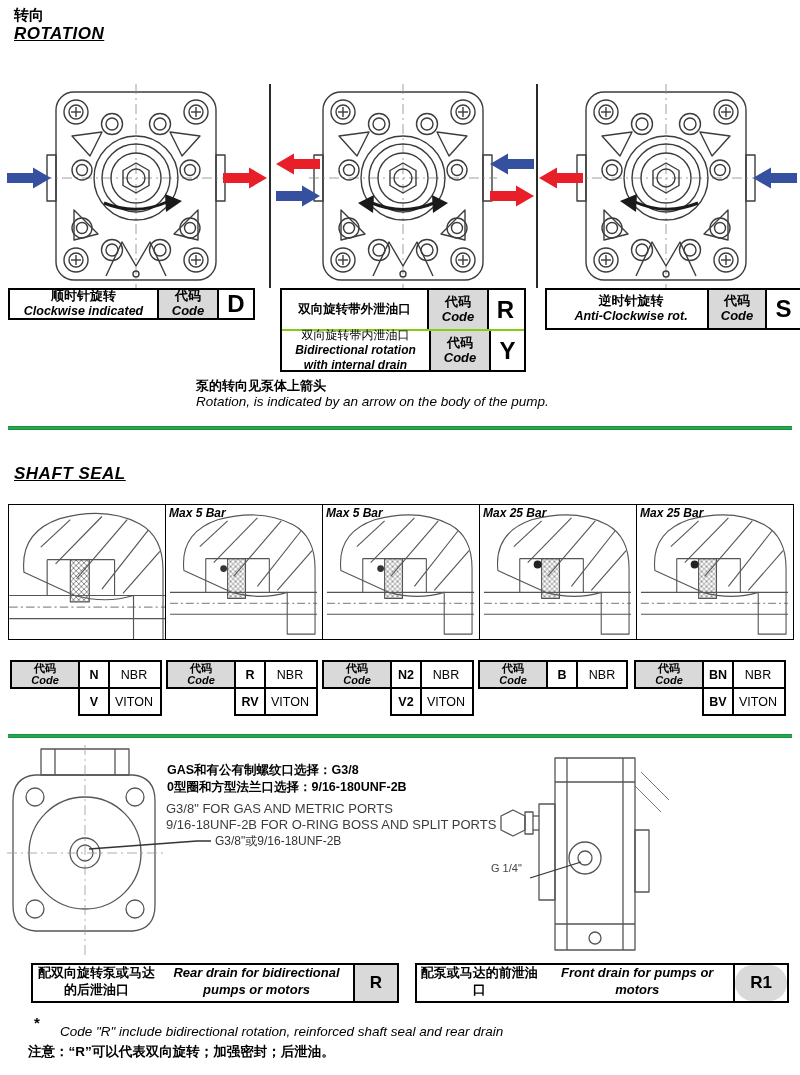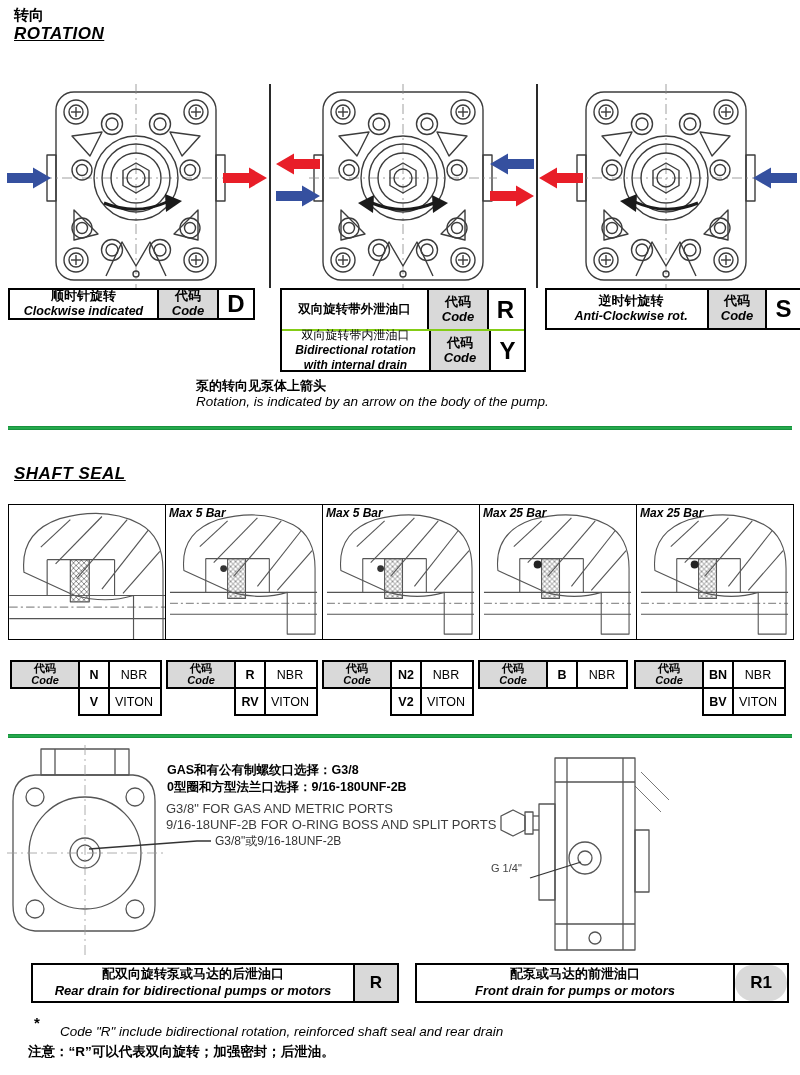--- a/index.html
+++ b/index.html
@@ -39,21 +39,21 @@
   .sthead{width:66px;background:#d9d9d9;border-right:2px solid #000;display:flex;flex-direction:column;justify-content:center;text-align:center;line-height:1.05;}
   .sthead .z{font-size:11px;font-weight:bold;}
   .sthead .c{font-size:11px;font-weight:bold;font-style:italic;}
   .stcode{width:28px;border-right:2px solid #000;display:flex;align-items:center;justify-content:center;font-size:12.5px;font-weight:bold;}
   .stmat{width:48px;display:flex;align-items:center;justify-content:center;font-size:12.5px;}
   
   .pzh{font-size:12.5px;font-weight:bold;}
   .pen{font-size:13px;color:#3c3c3c;}
   
   .drain{position:absolute;display:flex;border:2px solid #000;background:#fff;height:40px;box-sizing:border-box;}
-  .drain .lbl{display:flex;flex-direction:column;justify-content:center;text-align:center;border-right:2px solid #000;line-height:1.3;}
+  .drain .lbl{display:flex;flex-direction:row;justify-content:center;text-align:center;border-right:2px solid #000;line-height:1.3;}
   .drain .lbl .l1{font-size:13px;font-weight:bold;}
   .drain .lbl .l2{font-size:13px;font-weight:bold;font-style:italic;}
   .drain .code{background:#d9d9d9;display:flex;align-items:center;justify-content:center;font-size:17px;font-weight:bold;}
   
   .fn-star{font-size:15px;font-weight:bold;}
   .fn-en{font-size:13.5px;font-style:italic;}
   .fn-zh{font-size:13.5px;font-weight:bold;}
 </style>
 </head>
 <body>

